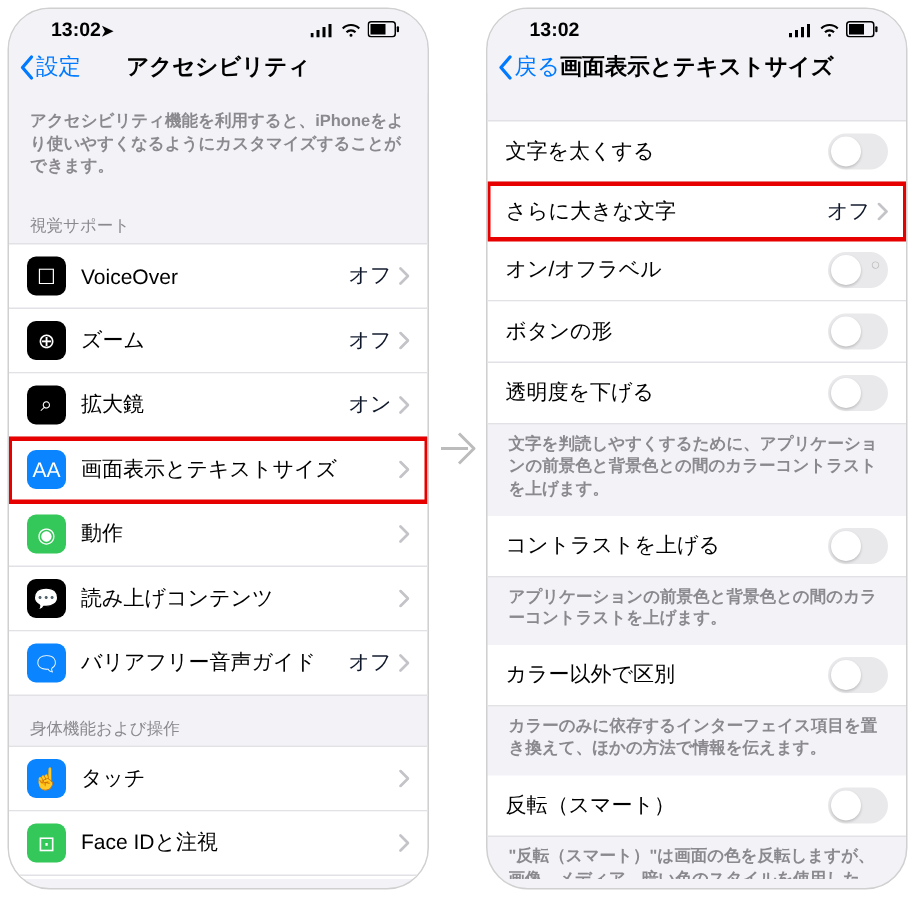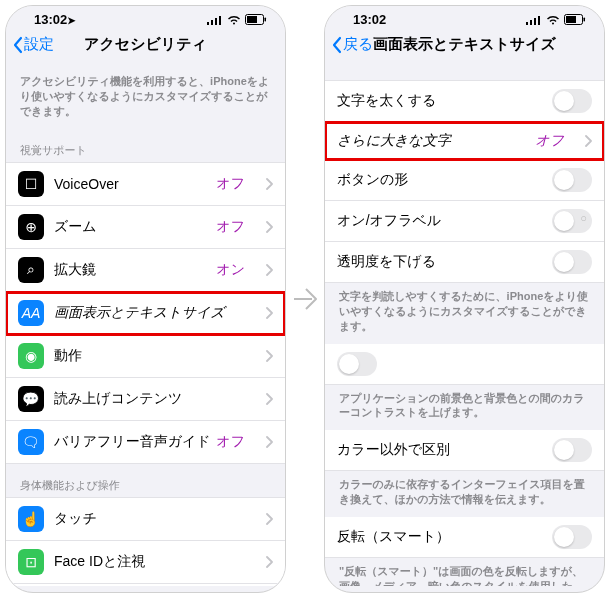--- a/index.html
+++ b/index.html
@@ -9,24 +9,24 @@
   .arrow-between { width: 28px; display:flex; align-items:center; justify-content:center; }
   .status-bar { display: flex; justify-content: space-between; align-items: center; padding: 6px 18px 2px 28px; font-size: 13px; font-weight: 600; background: #f2f2f7; }
   .status-right { display: flex; align-items: center; gap: 4px; }
   .nav-bar { display: flex; align-items: center; justify-content: center; position: relative; padding: 6px 8px 8px; background: #f2f2f7; }
   .nav-back { position: absolute; left: 6px; display: flex; align-items: center; color: #007aff; font-size: 15px; }
   .nav-title { font-size: 15px; font-weight: 600; }
   .section-header { font-size: 11px; color: #8a8a8e; padding: 14px 14px 4px; }
   .section-footer { font-size: 11px; color: #8a8a8e; padding: 6px 14px 10px; line-height: 1.35; font-weight: bold; }
   .cell { display: flex; align-items: center; background: #fff; padding: 8px 12px; min-height: 38px; border-bottom: 0.5px solid #e2e2e6; }
   .cell:first-of-type { border-top: 0.5px solid #e2e2e6; }
-  .cell.highlighted { outline: 3px solid #e60000; outline-offset: -2px; position:relative; z-index:2;font-style:italic;}
+  .cell.highlighted { outline: 3px solid #e60000; outline-offset: -2px; position:relative; z-index:2;}
   .icon { width: 26px; height: 26px; border-radius: 6px; display: flex; align-items: center; justify-content: center; color: #fff; margin-right: 10px; flex-shrink: 0; font-size:14px;}
   .label { flex: 1; font-size: 14px; color: #000; }
-  .value { font-size: 14px; color: #a21caf; margin-right: 20px; }
+  .value { font-size: 14px; color: #0f172a; margin-right: 4px; }
   .chevron { color: #c4c4c8; }
   .toggle { width: 40px; height: 24px; border-radius: 12px; background: #e9e9eb; position: relative; flex-shrink:0;}
   .toggle::after { content:""; position:absolute; width:20px; height:20px; background:#fff; border-radius:50%; top:2px; left:2px; box-shadow:0 1px 2px rgba(0,0,0,0.2);}
   .toggle.labeled::before { content:"○"; position:absolute; right:5px; top:3px; font-size:11px; color:#bbb;}
   .scroll { height: calc(100% - 62px); overflow: hidden; }
   .spacer { height: 18px; }
   svg { display: block; }
 </style>
 </head>
 <body>
@@ -184,33 +184,34 @@
             <div class="toggle"></div>
           </div>
           <div class="cell highlighted">
             <div class="label">さらに大きな文字</div>
             <div class="value">オフ</div>
             <svg class="chevron" width="8" height="12" viewBox="0 0 8 12">
               <path d="M2 1l5 5-5 5" stroke="#c4c4c8" stroke-width="1.8" fill="none" stroke-linecap="round" stroke-linejoin="round"></path>
             </svg>
           </div>
           <div class="cell">
-            <div class="label">ボタンの形</div>
-            <div class="toggle"></div>
-          </div>
-          <div class="cell">
             <div class="label">オン/オフラベル</div>
             <div class="toggle labeled"></div>
           </div>
           <div class="cell">
+            <div class="label">ボタンの形</div>
+            <div class="toggle"></div>
+          </div>
+          <div class="cell">
             <div class="label">透明度を下げる</div>
             <div class="toggle"></div>
           </div>
-          <div class="section-footer">文字を判読しやすくするために、iPhoneをより使いやすくなるようにカスタマイズすることができます。</div>
-          <div class="cell">
+          <div class="section-footer">文字を判読しやすくするために、アプリケーションの前景色と背景色との間のカラーコントラストを上げます。</div>
+          <div class="cell">
+            <div class="label">コントラストを上げる</div>
             <div class="toggle"></div>
           </div>
           <div class="section-footer">アプリケーションの前景色と背景色との間のカラーコントラストを上げます。</div>
           <div class="cell">
             <div class="label">カラー以外で区別</div>
             <div class="toggle"></div>
           </div>
           <div class="section-footer">カラーのみに依存するインターフェイス項目を置き換えて、ほかの方法で情報を伝えます。</div>
           <div class="cell">
             <div class="label">反転（スマート）</div>

